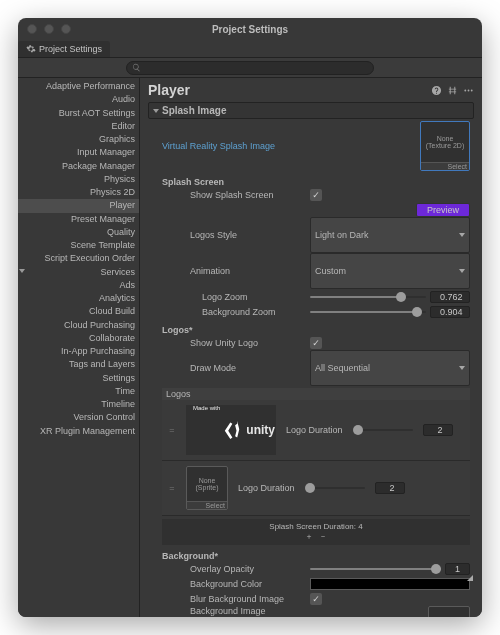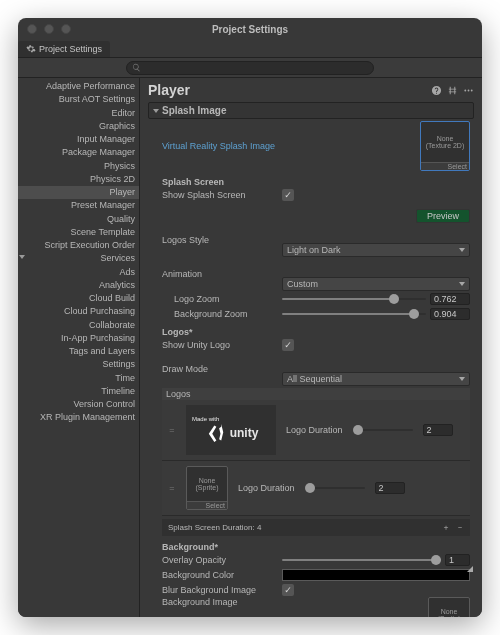--- a/index.html
+++ b/index.html
@@ -24,47 +24,47 @@
 .side-item.child { padding-left:23px; }
 .main { flex:1; background:#383838; overflow:auto; padding:4px 8px 8px 8px; font-size:9px; color:#b7b7b7; }
 .main::-webkit-scrollbar{width:10px;} .main::-webkit-scrollbar-track{background:#383838;} .main::-webkit-scrollbar-thumb{background:#2a2a2a;}
 .main h1 { font-size:14px; color:#d4d4d4; font-weight:bold; display:flex; align-items:center; justify-content:space-between; }
 .hdr-icons { display:flex; gap:5px; }
 .hdr-icons svg { width:11px; height:11px; fill:#a7a7a7; }
 .section-head { background:#343434; border:1px solid #222; border-radius:2px; padding:2px 4px; margin-top:4px; display:flex; align-items:center; gap:3px; font-weight:bold; font-size:10px; }
 .body { padding:2px 4px 2px 14px; }
 .link { color:#5da0d0; cursor:pointer; }
 .row { display:flex; align-items:center; min-height:15px; }
-.row .lbl { flex:0 0 120px; font-size:9px; }
+.row .lbl { flex:0 0 120px; font-size:9px;margin-left:28px; }
 .row .lbl.indent { padding-left:12px; }
 .row .ctrl { flex:1; display:flex; align-items:center; gap:4px; }
 .texslot { width:50px; height:50px; background:#303030; border:1px solid #5a5a5a; display:flex; flex-direction:column; font-size:7px; color:#9a9a9a; border-radius:2px;}
 .texslot .tbody{flex:1; display:flex; flex-direction:column; align-items:center; justify-content:center; padding:2px; text-align:center;}
 .texslot .sel{background:#3c3c3c; border-top:1px solid #555; text-align:right; padding:0 2px; font-size:7px;}
 .texslot.active { border:1px solid #4179bd; }
 .texslot.small{width:42px;height:44px;}
 .subhead { font-weight:bold; font-size:9px; margin-top:6px; }
 .chk { width:12px; height:12px; background:#555; border-radius:2px; display:flex; align-items:center; justify-content:center; }
 .chk.on::after { content:"✓"; color:#d4d4d4; font-size:9px; }
-.btn { background:#14532d; border:1px solid #333; border-radius:2px; font-size:9px; padding:1px 10px; color:#c7c7c7; cursor:pointer;margin-top:7px; }
-.dd { background:#454545; border:1px solid #2a2a2a; border-radius:2px; font-size:9px; padding:1px 4px; flex:1; display:flex; justify-content:space-between; align-items:center;margin-top:20px;}
+.btn { background:#6d28d9; border:1px solid #333; border-radius:2px; font-size:9px; padding:1px 10px; color:#c7c7c7; cursor:pointer; }
+.dd { background:#454545; border:1px solid #2a2a2a; border-radius:2px; font-size:9px; padding:12px 4px; flex:1; display:flex; justify-content:space-between; align-items:center;}
 .dd .arr{width:0;height:0;border-left:3px solid transparent;border-right:3px solid transparent;border-top:4px solid #a7a7a7;}
 .slider { flex:1; height:2px; background:#2f2f2f; position:relative; border-radius:1px; }
 .slider .prog{position:absolute;left:0;top:0;bottom:0;background:#808080;border-radius:1px;}
 .slider .dot{ position:absolute; top:-4px; width:10px; height:10px; background:#9d9d9d; border-radius:50%; border:none;}
-.numf { width:40px; background:#2c2c2c; border:1px solid #222; border-radius:2px; padding:0 3px; font-size:9px; color:#c7c7c7; }
+.numf { width:40px; background:#2c2c2c; border:1px solid #222; border-radius:2px; padding:0 9px; font-size:9px; color:#c7c7c7; text-align:right; }
 .logobar { background:#3f3f3f; padding:1px 4px; margin-top:2px; font-size:9px;}
 .logorow { background:#3a3a3a; padding:5px 6px; display:flex; align-items:center; gap:10px; border-bottom:1px solid #2a2a2a;}
 .sqhandle { width:8px; text-align:center; color:#7a7a7a; }
-.unity-badge { width:90px; height:50px; background:#303030; display:flex; flex-direction:column; align-items:center; justify-content:center; color:#e6e6e6; }
+.unity-badge { width:90px; height:50px; background:#303030; display:flex; flex-direction:row; align-items:center; justify-content:center; color:#e6e6e6; }
 .unity-badge .mw{font-size:6px;align-self:flex-start;padding-left:6px;}
 .unity-badge .wrap{display:flex;align-items:center;gap:4px;}
 .unity-badge svg{width:22px;height:22px;fill:#fff;}
 .unity-badge .txt{font-size:12px;font-weight:bold;}
-.durrow { background:#303030; padding:3px 6px; font-size:8px; margin-top:3px; display:flex; align-items:center; justify-content:space-between;}
+.durrow { background:#303030; padding:3px 6px; font-size:8px; margin-top:3px; display:flex; align-items:center; justify-content:space-between;flex-direction:column;}
 .pm { display:flex; gap:6px; }
 .colorf { flex:1; height:12px; background:#000; border:1px solid #5a5a5a; position:relative;}
 .colorf::after{content:"";position:absolute;right:-4px;top:-4px;width:0;height:0;border-left:6px solid transparent;border-bottom:6px solid #aaa;}
 </style>
 </head>
 <body>
 
 <div class="window">
   <div class="titlebar">
     <div class="tl-dots">
@@ -85,20 +85,21 @@
   <div class="toolrow">
     <div class="search">
       <svg viewBox="0 0 24 24">
           <path fill="#a7a7a7" d="M10 2a8 8 0 015.3 13.9l5.4 5.4-1.4 1.4-5.4-5.4A8 8 0 1110 2zm0 2a6 6 0 100 12 6 6 0 000-12z"></path>
         </svg>
     </div>
   </div>
   <div class="content">
     <div class="sidebar" id="sidebar">
         <div class="side-item"><span>Adaptive Performance</span></div>
+        <div class="side-item"><span>Audio</span></div>
         <div class="side-item"><span>Burst AOT Settings</span></div>
         <div class="side-item"><span>Editor</span></div>
         <div class="side-item"><span>Graphics</span></div>
         <div class="side-item"><span>Input Manager</span></div>
         <div class="side-item"><span>Package Manager</span></div>
         <div class="side-item"><span>Physics</span></div>
         <div class="side-item"><span>Physics 2D</span></div>
         <div class="side-item sel"><span>Player</span></div>
         <div class="side-item"><span>Preset Manager</span></div>
         <div class="side-item"><span>Quality</span></div>

